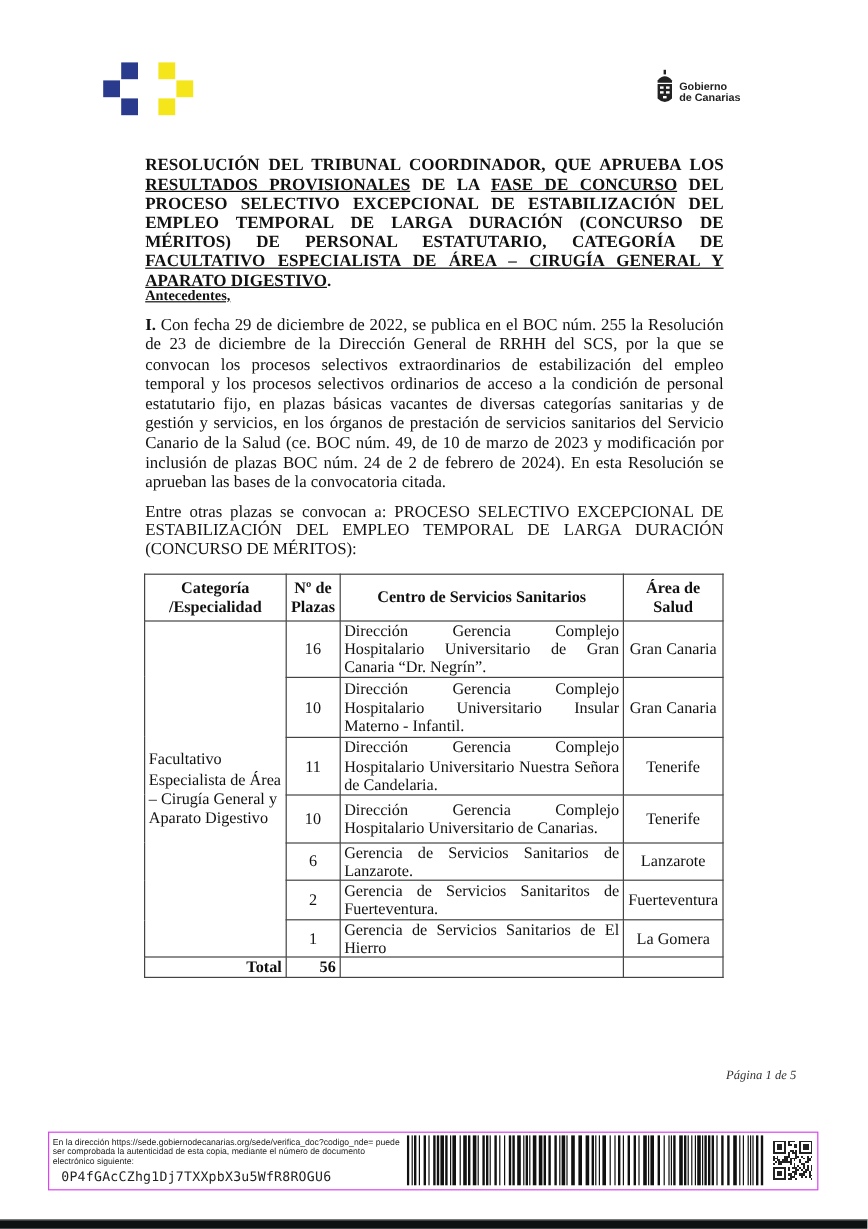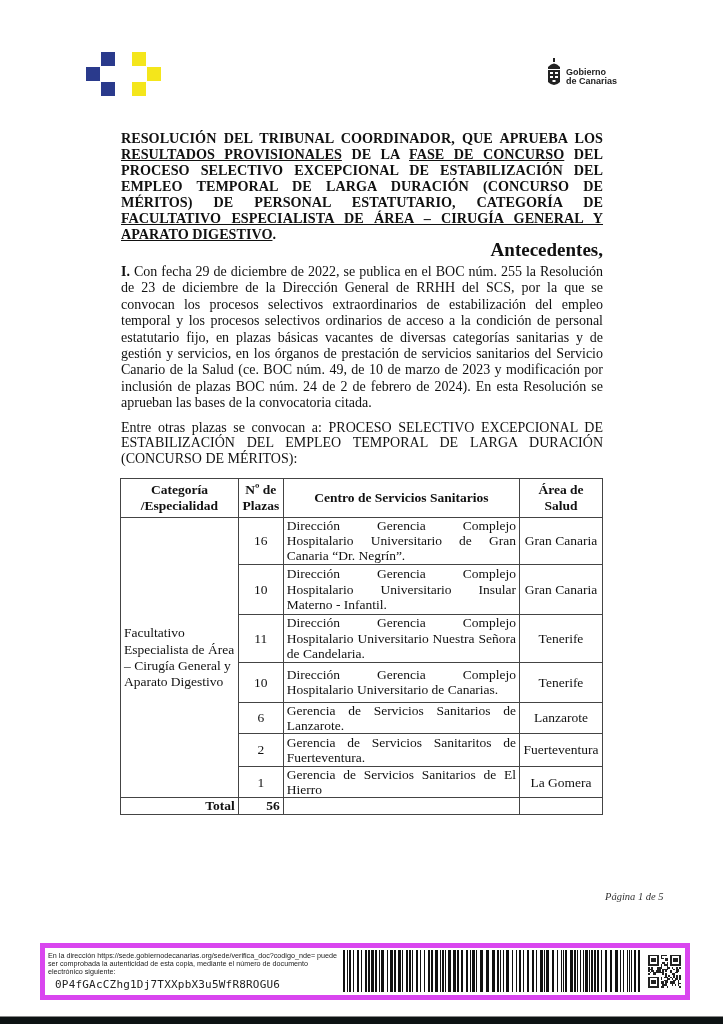--- a/index.html
+++ b/index.html
@@ -17,41 +17,41 @@
   .gob { left:546px; top:58px; width:80px; height:34px; }
   .gob-crest { position:absolute; left:0; top:0; width:16px; height:30px; }
   .gob-text { position:absolute; left:20px; top:10px; font-family:"Liberation Sans", sans-serif; font-weight:bold; font-size:9px; line-height:9px; color:#222; }
   
   .title {
     left:121px; top:130px; width:482px;
     font-weight:bold; font-size:14.2px; line-height:16px;
     text-align:justify; text-align-last:left;
   }
   .title .u { text-decoration:underline; }
-  .heading { left:121px; top:239px; width:482px; text-align:right; font-weight:bold; font-size:19px; }
+  .heading { left:121px; top:239px; width:482px; text-align:left; font-weight:bold; font-size:12px;text-decoration:underline; }
   .para { left:121px; top:264px; width:482px; font-size:14px; line-height:16.4px; text-align:justify; }
   .para b { font-weight:bold; }
   .para2 { left:121px; top:420px; width:482px; font-size:14px; line-height:15.4px; text-align:justify; }
   
   table.t {
     position:absolute; left:120px; top:478px; width:483px;
     border-collapse:collapse; font-size:13.5px; line-height:15.2px;
   }
   table.t td, table.t th { border:1px solid #444; padding:0 3px; vertical-align:middle; }
   table.t th { font-weight:bold; text-align:center; line-height:16px; height:38px; }
   .c1 { width:111px; }
   .c2 { width:38px; text-align:center; }
   .c3 { width:230px; text-align:justify; text-align-last:justify; }
   .c4 { width:76px; text-align:center; white-space:nowrap; }
   .cat { vertical-align:middle; text-align:left; line-height:16.2px; }
   .lastline-left { text-align-last:left; }
   .tot { font-weight:bold; text-align:right; height:15px; }
   .pageno { left:605px; top:891px; font-style:italic; font-size:10.5px; color:#333; }
   
-  .footbox { left:40px; top:943px; width:640px; height:47px; border:5px solid #d946ef; background:#fff; }
+  .footbox { left:40px; top:943px; width:640px; height:47px; border:1px solid #d946ef; background:#fff; }
   .foot-text { position:absolute; left:3px; top:4px; width:290px; font-family:"Liberation Sans", sans-serif; font-size:7.2px; line-height:8.2px; color:#222; }
   .foot-code { position:absolute; left:10px; top:30px; font-family:"DejaVu Sans Mono", "Liberation Mono", monospace; font-size:11px; color:#222; letter-spacing:0.2px; }
   .barcode { position:absolute; left:298px; top:2px; width:298px; height:42px; }
   .qr { position:absolute; left:603px; top:6px; width:33px; height:34px; }
   .bottombar { left:0; top:1016px; width:723px; height:8px; background:#0d1213; border-top:1px solid #888; }
 </style>
 </head>
 <body>
 
 <div class="abs" style="left:85px;top:52px;width:80px;height:45px;">

